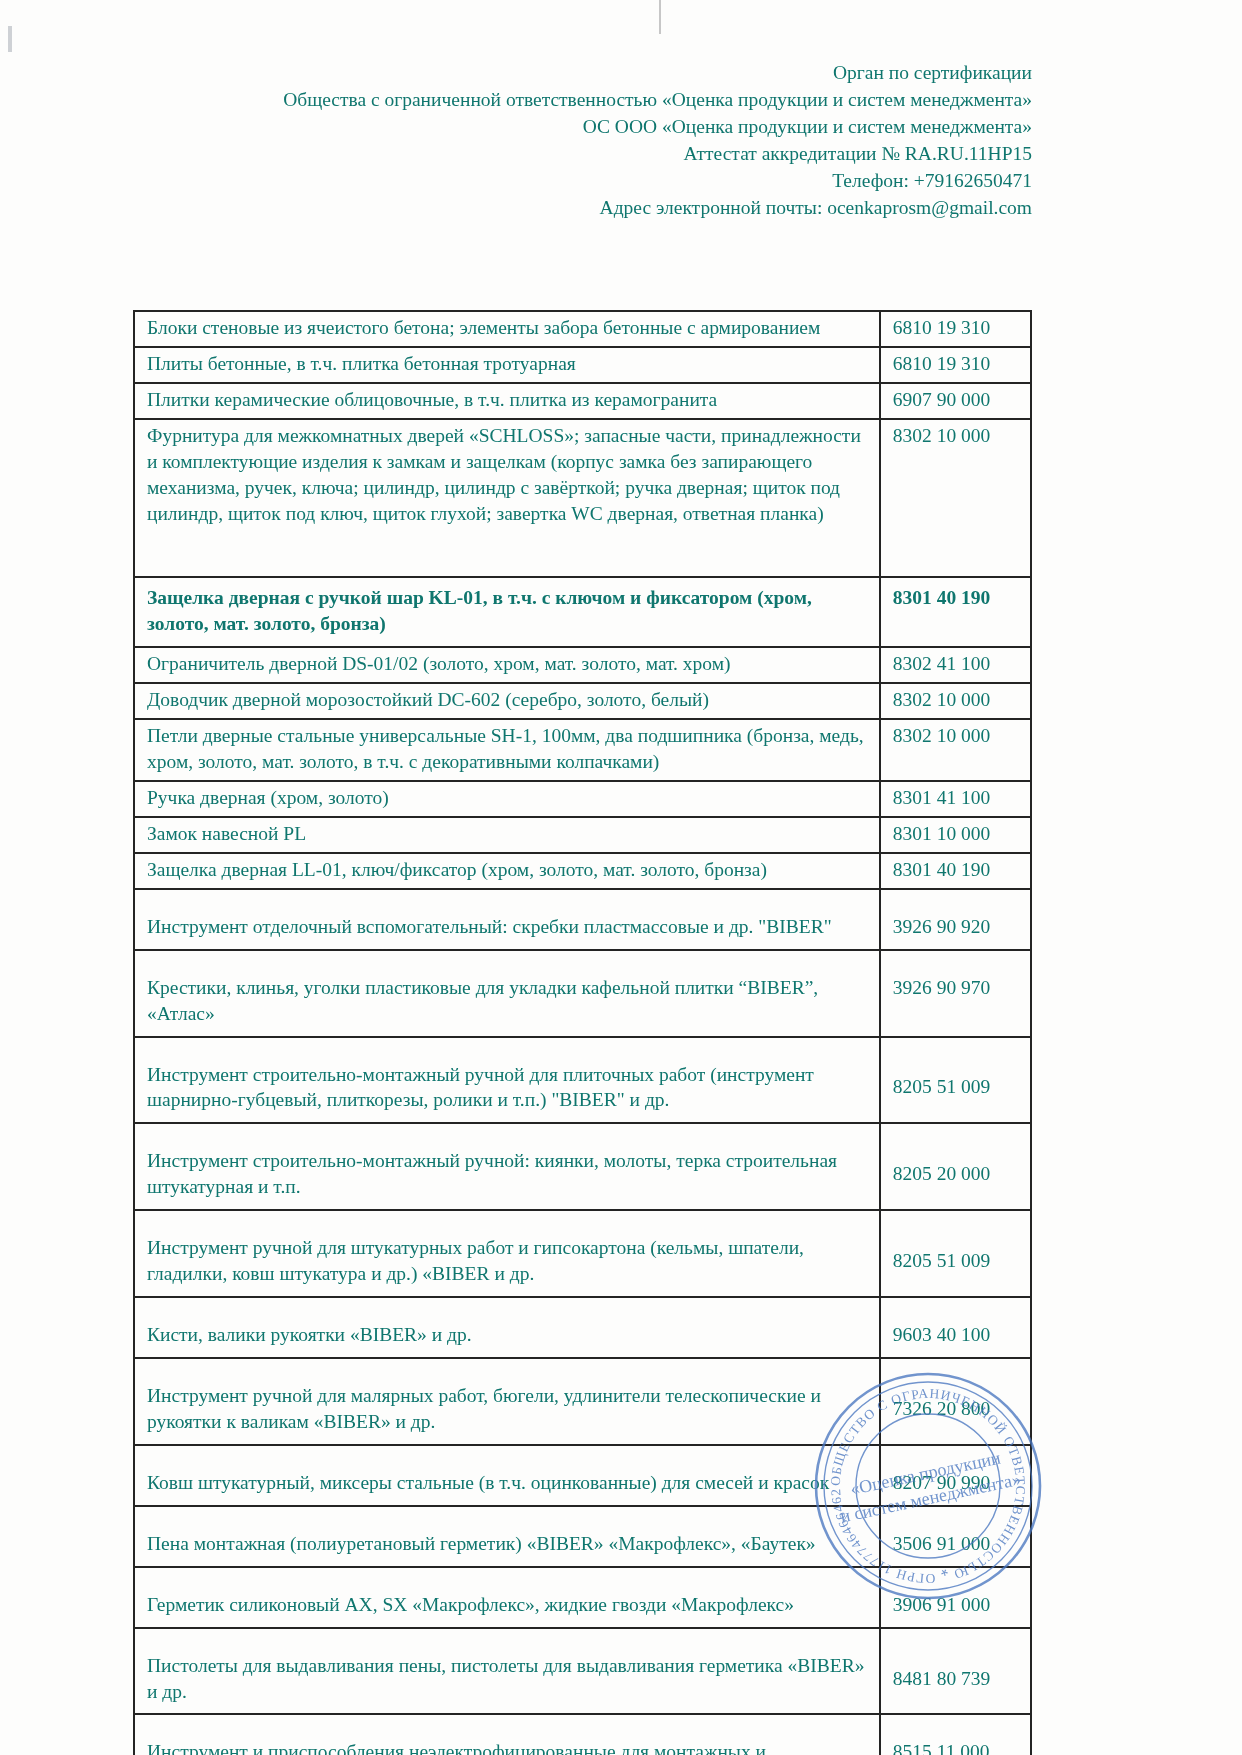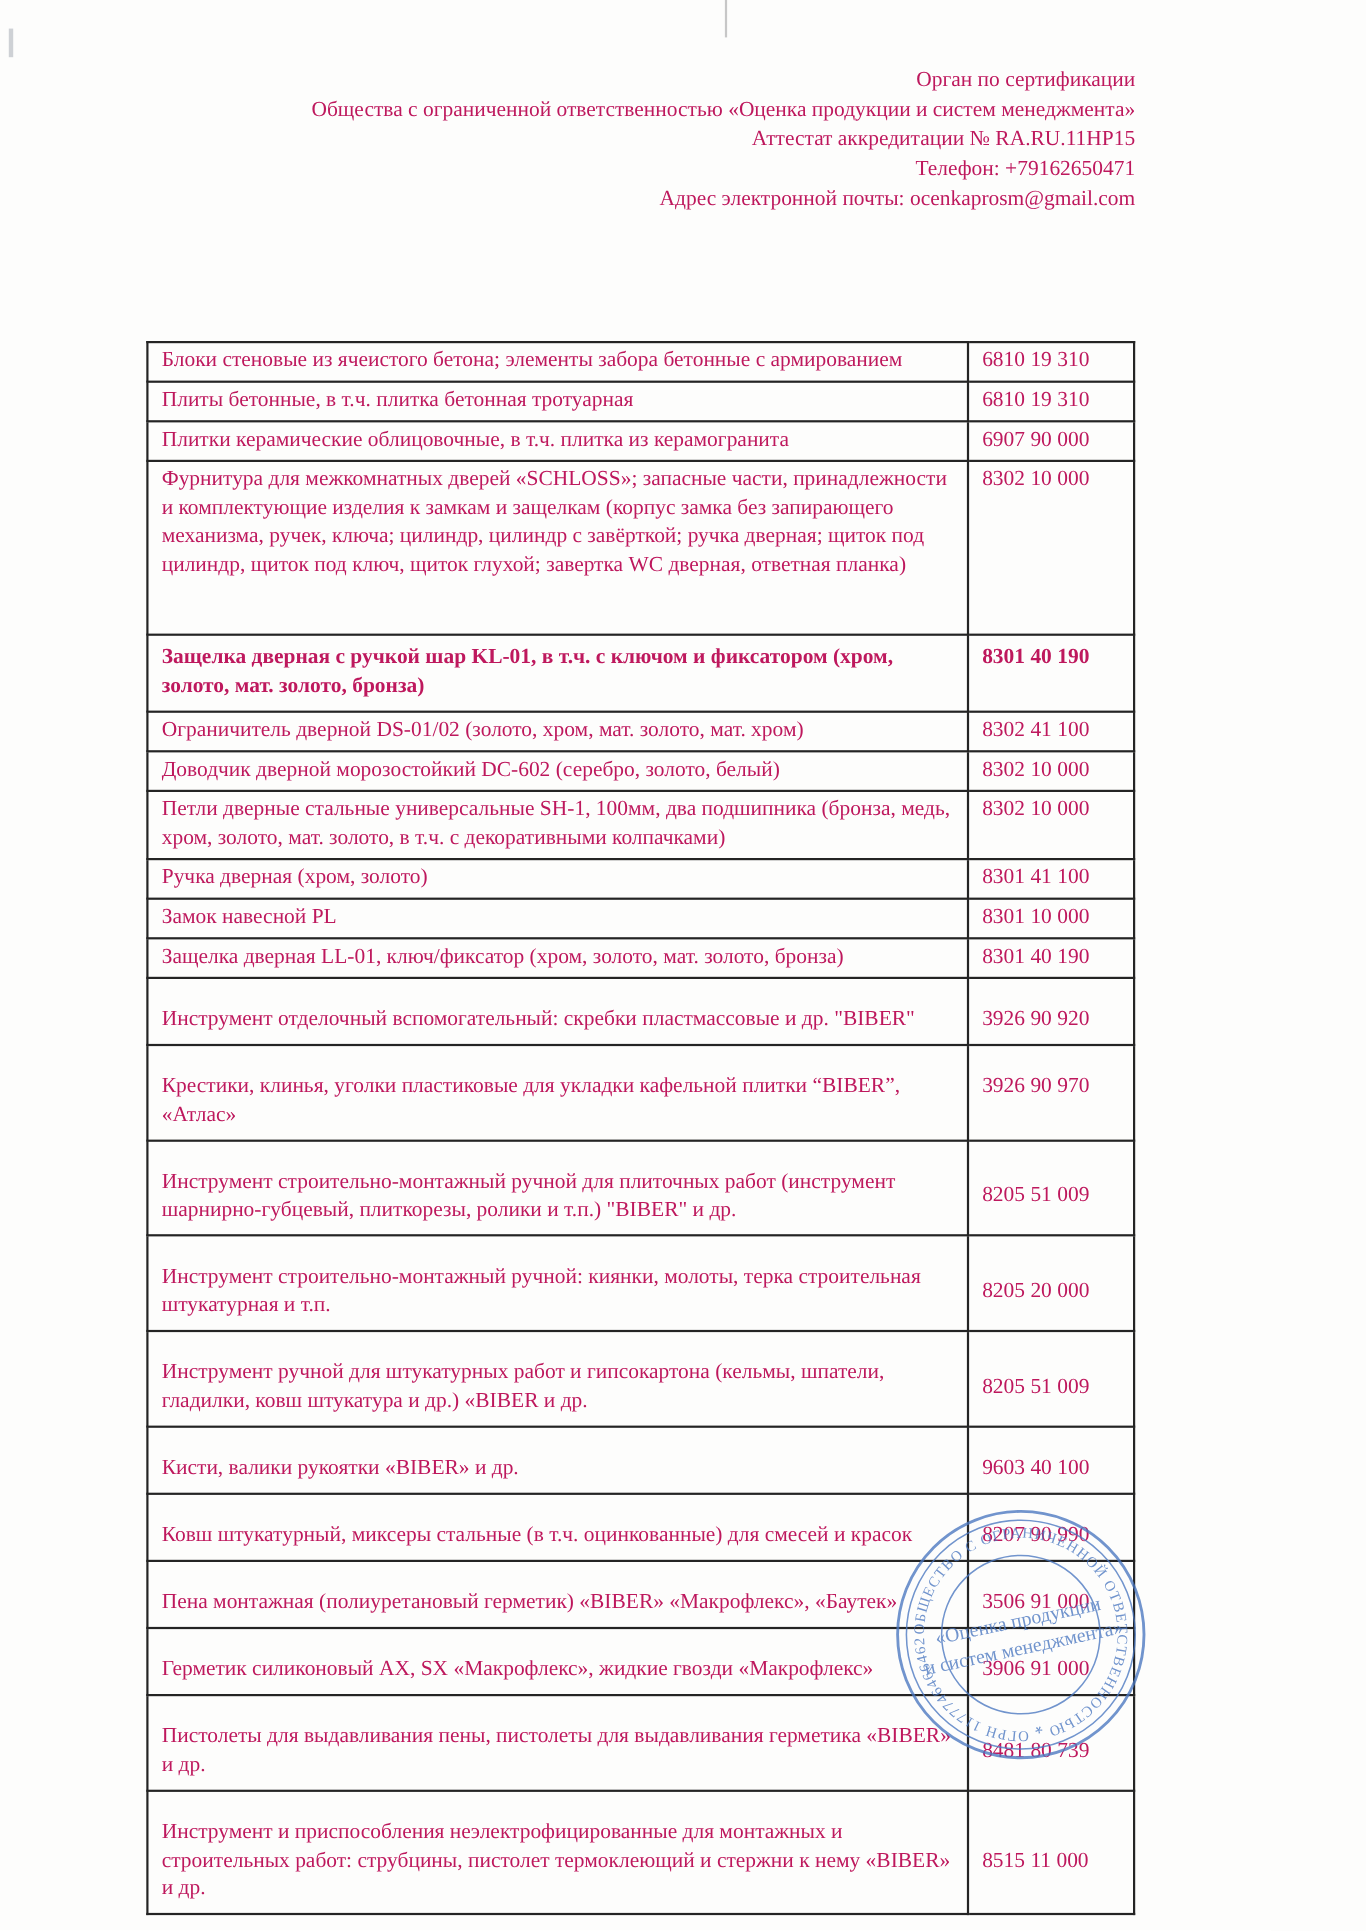--- a/index.html
+++ b/index.html
@@ -3,21 +3,21 @@
 <meta charset="utf-8">
 <style>
   * { box-sizing: border-box; margin: 0; padding: 0; }
   html, body { background: #ffffff; }
   .doc {
     position: relative;
     width: 1242px;
     height: 1755px;
     background: #fdfdfc;
     font-family: "Liberation Serif", "DejaVu Serif", serif;
-    color: #be185d;
+    color: #0f766e;
     overflow: hidden;
   }
 
   
   .artifact-vline {
     position: absolute; left: 659px; top: 0; width: 2px; height: 34px;
     background: #9a9a9a; opacity: .55;
   }
   .artifact-mark {
     position: absolute; left: 8px; top: 26px; width: 4px; height: 26px;
@@ -82,20 +82,21 @@
 <body>
 
 <div class="doc">
 
   <div class="artifact-vline"></div>
   <div class="artifact-mark"></div>
 
   <div class="header-block">
     <div class="h-line">Орган по сертификации</div>
     <div class="h-line">Общества с ограниченной ответственностью «Оценка продукции и систем менеджмента»</div>
+    <div class="h-line">ОС ООО «Оценка продукции и систем менеджмента»</div>
     <div class="h-line">Аттестат аккредитации № RA.RU.11НР15</div>
     <div class="h-line">Телефон: +79162650471</div>
     <div class="h-line">Адрес электронной почты: ocenkaprosm@gmail.com</div>
   </div>
 
   <table class="products">
     <tbody>
         <tr>
           <td class="desc-cell">Блоки стеновые из ячеистого бетона; элементы забора бетонные с армированием</td>
           <td class="code-cell">6810 19 310</td>
@@ -156,20 +157,24 @@
           <td class="desc-cell">Инструмент строительно-монтажный ручной: киянки, молоты, терка строительная штукатурная и т.п.</td>
           <td class="code-cell">8205 20 000</td>
         </tr>
         <tr>
           <td class="desc-cell">Инструмент ручной для штукатурных работ и гипсокартона (кельмы, шпатели, гладилки, ковш штукатура и др.)  «BIBER и др.</td>
           <td class="code-cell">8205 51 009</td>
         </tr>
         <tr>
           <td class="desc-cell">Кисти, валики рукоятки «BIBER» и др.</td>
           <td class="code-cell">9603 40 100</td>
+        </tr>
+        <tr>
+          <td class="desc-cell">Инструмент ручной для малярных работ, бюгели, удлинители телескопические и рукоятки к валикам «BIBER» и др.</td>
+          <td class="code-cell">7326 20 800</td>
         </tr>
         <tr>
           <td class="desc-cell">Ковш штукатурный, миксеры стальные (в т.ч. оцинкованные) для смесей и красок</td>
           <td class="code-cell">8207 90 990</td>
         </tr>
         <tr>
           <td class="desc-cell">Пена монтажная (полиуретановый герметик) «BIBER» «Макрофлекс», «Баутек»</td>
           <td class="code-cell">3506 91 000</td>
         </tr>
         <tr>

